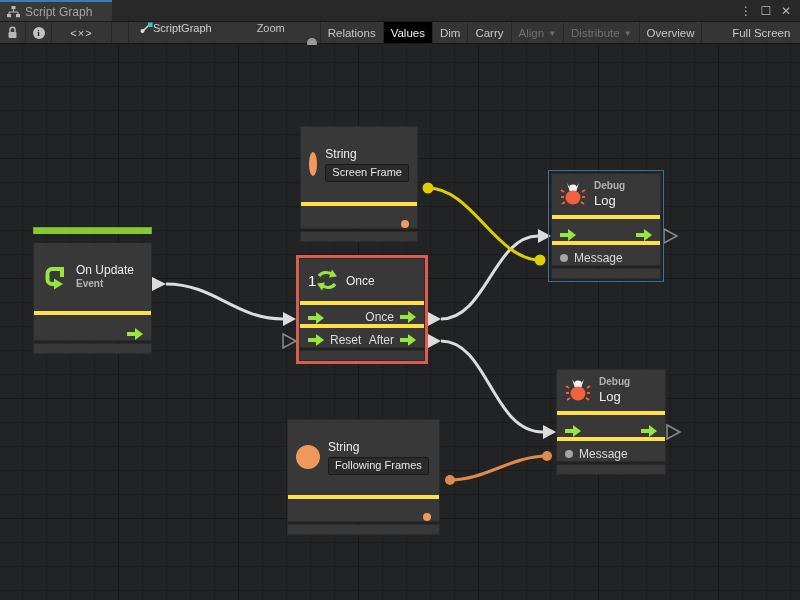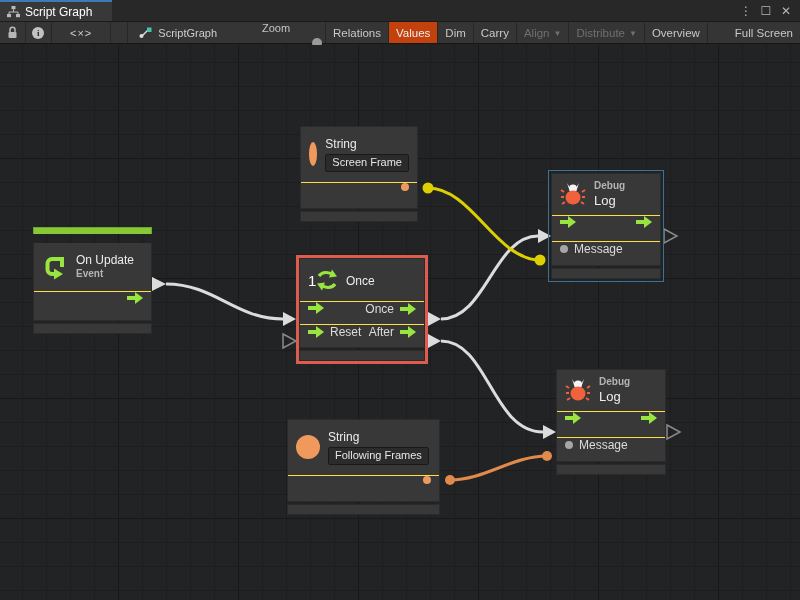--- a/index.html
+++ b/index.html
@@ -2,39 +2,39 @@
 <html><head>
 <meta charset="utf-8">
 <style>
   * { margin:0; padding:0; box-sizing:border-box; }
   html,body { width:800px; height:600px; overflow:hidden; background:#222; }
   body { font-family:"Liberation Sans","DejaVu Sans",sans-serif; color:#d2d2d2; position:relative; }
 
   
   .tabbar { position:absolute; left:0; top:0; width:800px; height:22px; background:#282828; border-bottom:1px solid #1a1a1a; display:flex; align-items:stretch; }
   .tab { width:112px; background:#383838; border-top:2px solid #3e79b9; display:flex; align-items:center; gap:5px; padding:0 7px; }
-  .tab-label { font-size:12px; color:#ffffff; white-space:nowrap; }
+  .tab-label { font-size:12px; color:#a3a3a3; white-space:nowrap; }
   .win-controls { margin-left:auto; display:flex; align-items:center; gap:4px; padding-right:6px; }
   .win-btn { width:16px; height:16px; display:flex; align-items:center; justify-content:center; color:#b6b6b6; font-size:12px; line-height:1; cursor:default; }
 
   
   .toolbar { position:absolute; left:0; top:22px; width:800px; height:22px; background:#353535; display:flex; align-items:stretch; font-size:11.5px; border-bottom:1px solid #171717; }
   .tcell { display:flex; align-items:center; justify-content:center; border-right:1px solid #272727; color:#c8c8c8; }
   .tcell.icon-cell { width:26px; }
   .tcell.code-cell { width:60px; font-size:11px; letter-spacing:1px; color:#cfcfcf; }
   .tspacer { width:16px; }
-  .sg-group { display:flex; align-items:center; gap:6px; padding:0 10px; border-left:1px solid #272727; }
+  .sg-group { display:flex; padding:0 10px; border-left:1px solid #272727; }
   .sg-label { font-size:11px; color:#cfcfcf; }
   .zoom-group { display:flex; align-items:center; gap:8px; padding:0 8px;flex-direction:column; }
   .zoom-label { font-size:11px; color:#c4c4c4; }
   .slider { position:relative; width:82px; height:2px; background:#8a8a8a; border-radius:1px; }
   .slider-handle { position:absolute; right:-5px; top:-4px; width:10px; height:10px; border-radius:50%; background:#9a9a9a; }
   .zoom-val { font-size:12px; color:#c4c4c4; }
   .tbtn { display:flex; align-items:center; gap:4px; padding:0 7px; border-left:1px solid #272727; color:#c8c8c8; white-space:nowrap; cursor:default; }
-  .tbtn.active { background:#c2410c; color:#efefef; }
+  .tbtn.active { background:#000000; color:#efefef; }
   .tbtn.disabled { color:#707070; }
   .tbtn:last-child { border-right:none; flex-grow:1; justify-content:center;padding-left:27px; }
   .caret { font-size:8px; position:relative; top:1px; }
   .info-circle { width:12px; height:12px; border-radius:50%; background:#c2c2c2; color:#272727; font-size:9px; font-weight:bold; display:flex; align-items:center; justify-content:center; font-family:"Liberation Serif",serif; }
 
   
   .canvas { position:absolute; left:0; top:45px; width:800px; height:555px;
     background-color:#222324;
     background-image:
       linear-gradient(90deg,#181818 1px,transparent 1px),
@@ -45,26 +45,26 @@
     background-position:-2px -7px;
   }
   .edges { position:absolute; left:0; top:0; width:800px; height:600px; pointer-events:none; }
 
   
   .node { position:absolute; z-index:2; }
   .node .block { background:#383838; border:1px solid #2b2b2b; }
   .node .footer { height:11px; margin-top:2px; }
   .node.selected { border:3px solid #de5b4f; }
   .node.bluelit { outline:1px solid #3d7296; outline-offset:2px; }
-  .hdr { display:flex; align-items:center; gap:8px; padding:10px 8px; }
+  .hdr { display:flex; align-items:center; gap:8px; padding:20px 8px; }
   .hdr-text { display:flex; flex-direction:column; line-height:1.25; }
   .n-title { font-size:12px; color:#ececec; }
   .n-sub { font-size:10px; color:#b4b4b4;font-weight:bold; }
   .value-field { margin-top:2px; background:#2b2b2b; border:1px solid #191919; border-radius:2px; padding:1px 6px; font-size:11px; color:#e6e6e6; white-space:nowrap; }
-  .prow { display:flex; align-items:flex-start; padding:0 8px; border-top:1px solid #fde047; }
+  .prow { display:flex; align-items:flex-end; padding:0 8px; border-top:4px solid #fde047; }
   .pleft { display:flex; align-items:center; gap:6px; }
   .pright { margin-left:auto; display:flex; align-items:center; gap:6px; }
   .plabel { font-size:12px; color:#dcdcdc; }
   .dot { border-radius:50%; }
   .dot.orange { width:8px; height:8px; background:#ee9a5c; }
   .dot.gray { width:8px; height:8px; background:#a6a6a6; }
   .circle-icon { width:24px; height:24px; border-radius:50%; background:#f0995c; }
   .greenbar { height:7px; background:#87c837; border:1px solid #6ea52c; border-bottom:none; }
 </style>
 </head>

